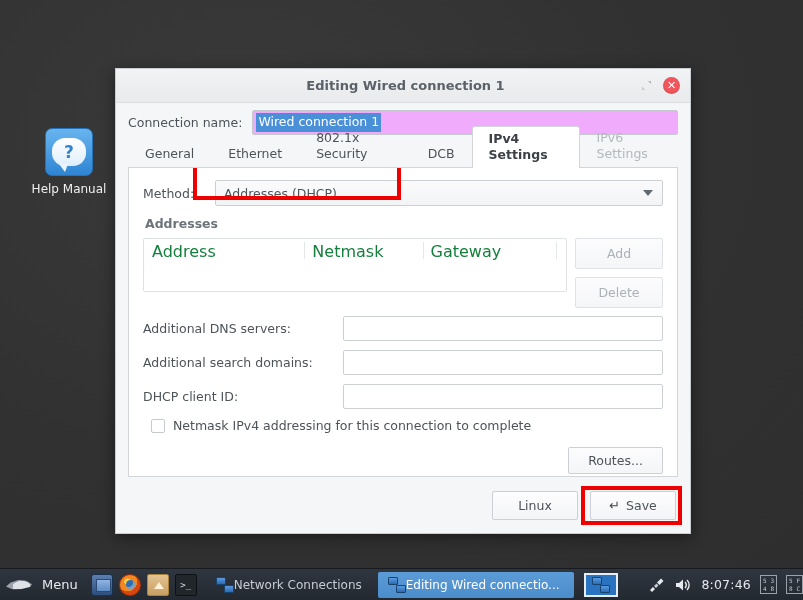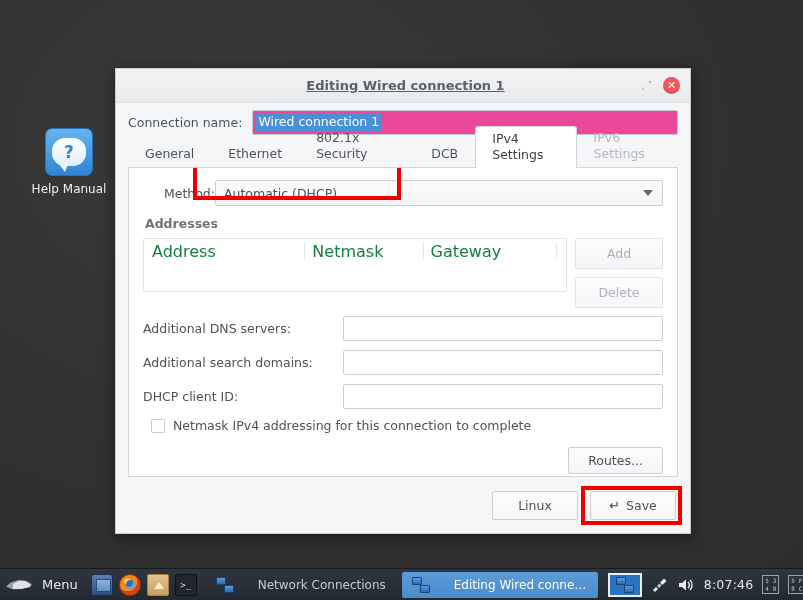--- a/index.html
+++ b/index.html
@@ -99,21 +99,20 @@
     background: linear-gradient(#f2f3f5, #e9eaec);
     border-bottom: 1px solid #dcdee1;
     display: flex; align-items: center;
     position: relative;
     flex: none;
   }
   #titlebar .title {
     flex: 1; text-align: center;
     font-size: 13px; font-weight: bold; color: #5b6168;
     padding-left: 60px;
-    text-decoration: underline;
   }
   .tb-btn {
     width: 22px; height: 22px; margin-right: 6px;
     display: flex; align-items: center; justify-content: center;
     cursor: pointer; flex: none;
   }
   .tb-max {
     color: #b2b6ba; font-size: 11px;
   }
   .tb-max svg { display:block; }
@@ -129,21 +128,21 @@
   #conn-row {
     display: flex; align-items: center;
     padding: 7px 12px 6px 12px;
     flex: none;
   }
   #conn-row .lbl {
     font-size: 12.5px; color: #4d5359; margin-right: 10px;
   }
   #conn-input {
     flex: 1; height: 25px;
-    background: #ec4899;
+    background: #f0abfc;
     border: 1px solid #c4c9ce;
     border-radius: 2px;
     display: flex; align-items: center;
     padding: 0 3px;
     cursor: text;
   }
   #conn-input .sel {
     background: #4a90d9; color: #ffffff;
     font-size: 12.5px; padding: 1px 2px 2px 2px;
     line-height: 16px;
@@ -162,42 +161,42 @@
     border: 1px solid transparent;
     border-bottom: none;
     cursor: pointer;
     line-height: 16px;
   }
   .tab.active {
     background: #ffffff;
     border-color: #d2d6da;
     border-top-left-radius: 3px;
     border-top-right-radius: 3px;
-    font-weight: normal;
+    font-weight: bold;
     color: #3c4147;
     position: relative; z-index: 3;
     margin-bottom: -1px;
   }
   .tab.disabled { color: #b3b8bd; cursor: default; }
 
   
   #tabbody {
     margin: 0 12px;
     background: #ffffff;
     border: 1px solid #d2d6da;
     flex: 1;
     padding: 12px 14px;
     position: relative;
     overflow: hidden;
   }
 
   .row { display: flex; align-items: center; margin-bottom: 10px; }
   .row .lbl { font-size: 12.5px; color: #4d5359; }
 
-  #method-row .lbl { width: 72px; flex: none; text-align: right; }
+  #method-row .lbl { width: 72px; flex: none; }
   #method-combo {
     flex: 1; height: 26px;
     background: linear-gradient(#fbfbfc, #f3f4f6);
     border: 1px solid #ccd0d5;
     border-radius: 2px;
     display: flex; align-items: center;
     padding: 0 8px;
     font-size: 12.5px; color: #4d5359;
     cursor: pointer;
     position: relative;
@@ -383,21 +382,21 @@
   }
   .l-term {
     background: #21262b; border: 1px solid #0e1114;
     border-radius: 2px;
     color: #d8dde2; font-size: 9px;
     font-family: "DejaVu Sans Mono", monospace;
   }
 
   .winbtn {
     height: 26px;
-    display: flex; align-items: center; gap: 24px;
+    display: flex; align-items: center; gap: 0;
     padding: 0 10px;
     margin-left: 6px;
     border-radius: 2px;
     cursor: pointer;
     max-width: 200px;
   }
   .winbtn .txt { white-space: nowrap; overflow: hidden; text-overflow: ellipsis; }
   .winbtn.inactive { color: #c7ccd2; }
   .winbtn.active {
     background: linear-gradient(#5b9bd8, #4b8ccb);
@@ -487,21 +486,21 @@
       <div class="tab">DCB</div>
       <div class="tab active">IPv4 Settings</div>
       <div class="tab disabled">IPv6 Settings</div>
     </div>
 
     <div id="tabbody">
 
       <div class="row" id="method-row">
         <span class="lbl">Method:</span>
         <div id="method-combo">
-          <span>Automatic (DHCP)</span>
+          <span>Addresses (DHCP)</span>
           <span class="arrow"></span>
         </div>
         <div id="method-hilite"></div>
       </div>
 
       <div id="addr-title">Addresses</div>
 
       <div id="addr-block">
         <div id="addr-table">
           <div id="addr-head">

